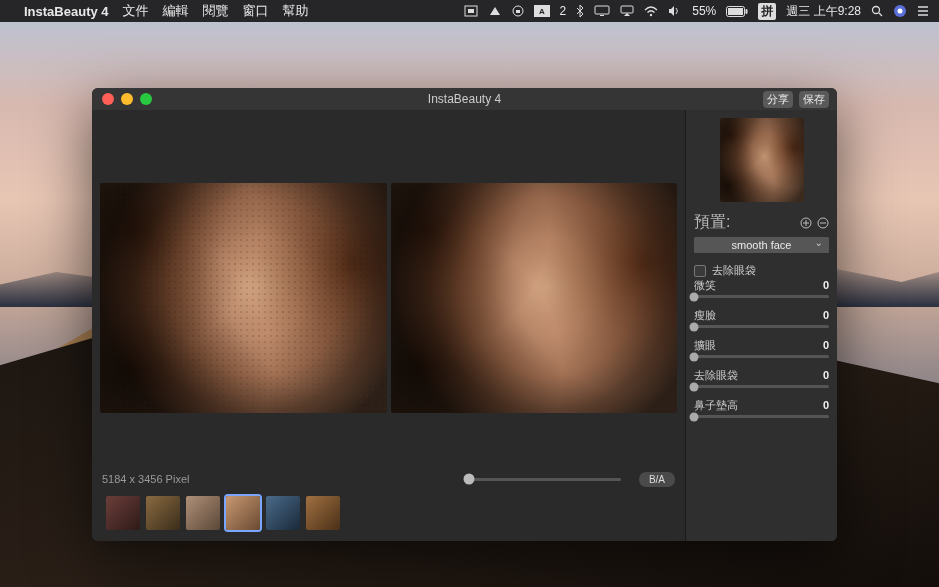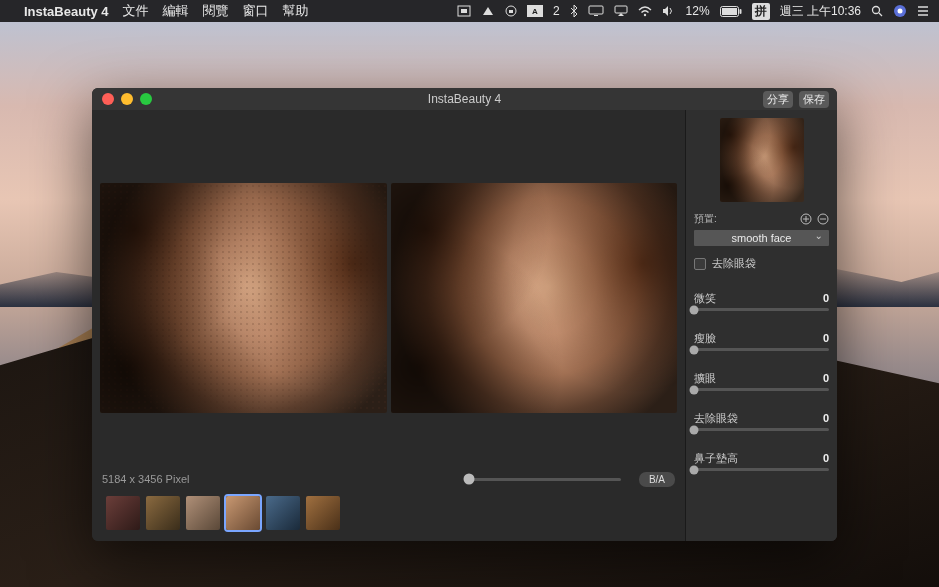--- a/index.html
+++ b/index.html
@@ -60,28 +60,28 @@
 .t3 { background: linear-gradient(135deg,#b09078,#5a4838); }
 .t4 { background: linear-gradient(135deg,#c89872,#6a4a32); }
 .t5 { background: linear-gradient(135deg,#4a6a8a,#1a2a3a); }
 .t6 { background: linear-gradient(135deg,#a07040,#4a3018); }
 
 
 .panel { width: 152px; background: #2f2f2f; border-left: 1px solid #1a1a1a; display: flex; flex-direction: column; padding: 6px 8px; color: #ccc; font-size: 11px; }
 .panel-thumb { width: 84px; height: 84px; margin: 2px auto 10px auto; border-radius: 2px; overflow: hidden; position: relative; }
 .panel-thumb .face-bg { background: radial-gradient(ellipse 55% 70% at 55% 45%, #dcae8c 0%, #b98869 35%, #7a5640 65%, #3a2a1e 100%); }
 .preset-row { display: flex; align-items: center; justify-content: space-between; margin-bottom: 4px; }
-.preset-label { font-size: 10px; color: #bbb; }
+.preset-label { font-size: 16px; color: #bbb; }
 .preset-icons { display: flex; gap: 4px; }
 .pi { width: 13px; height: 13px; display: inline-flex; align-items: center; justify-content: center; cursor: pointer; }
 .preset-select { background: #565656; color: #eaeaea; font-size: 11px; padding: 2px 6px; border-radius: 1px; text-align: center; margin-bottom: 10px; cursor: pointer; position: relative; }
 .preset-select::after { content: "⌄"; position: absolute; right: 6px; top: 0px; color: #ccc; font-size: 10px; }
 .chk-row { display: flex; align-items: center; gap: 6px; margin-bottom: 0; }
 .chk { width: 12px; height: 12px; border: 1px solid #777; border-radius: 2px; background: #3a3a3a; cursor: pointer; }
-.slider-group { margin-bottom: 2px; margin-top: 20px; }
+.slider-group { margin-bottom: 2px; }
 .slider-label-row { display: flex; justify-content: space-between; align-items: baseline; margin-bottom: 2px; }
 .slider-name { font-size: 11px; color: #ccc; }
 .slider-val { font-size: 11px; color: #eee; font-weight: 600; }
 .slider-track { height: 3px; background: #555; border-radius: 2px; position: relative; margin-bottom: 10px; }
 .slider-thumb { position: absolute; left: 0%; top: 50%; transform: translate(-50%,-50%); width: 9px; height: 9px; border-radius: 50%; background: #aaa; cursor: pointer; }
 </style>
 </head>
 <body>
 
 <div class="wallpaper">
@@ -149,30 +149,30 @@
         <path d="M3.5 6.5 Q7 3 10.5 6.5" fill="none" stroke="#ddd" stroke-width="1.3"></path>
         <circle cx="7" cy="9" r="1.2" fill="#ddd"></circle>
       </svg>
     </span>
   <span class="status-item status-icon">
       <svg width="14" height="12">
         <path d="M1 4 H3 L6 1 V11 L3 8 H1 Z" fill="#ddd"></path>
         <path d="M8 3 Q11 6 8 9" fill="none" stroke="#ddd"></path>
       </svg>
     </span>
-  <span class="status-item">12%</span>
+  <span class="status-item">55%</span>
   <span class="status-item status-icon">
       <svg width="22" height="11">
         <rect x="0.5" y="0.5" width="18" height="10" rx="2" fill="none" stroke="#ddd"></rect>
         <rect x="2" y="2" width="15" height="7" fill="#ddd"></rect>
         <rect x="19.5" y="3" width="2" height="5" rx="1" fill="#ddd"></rect>
       </svg>
     </span>
   <span class="status-item" style="background:#ddd;color:#222;padding:0 3px;border-radius:2px;font-weight:600">拼</span>
-  <span class="status-item">週三 上午10:36</span>
+  <span class="status-item">週三 上午9:28</span>
   <span class="status-item status-icon">
       <svg width="12" height="12">
         <circle cx="5" cy="5" r="3.5" fill="none" stroke="#ddd" stroke-width="1.3"></circle>
         <line x1="8" y1="8" x2="11" y2="11" stroke="#ddd" stroke-width="1.3"></line>
       </svg>
     </span>
   <span class="status-item status-icon">
       <svg width="14" height="14">
         <circle cx="7" cy="7" r="6" fill="#5a6fd8"></circle>
         <circle cx="7" cy="7" r="2.5" fill="#fff"></circle>

